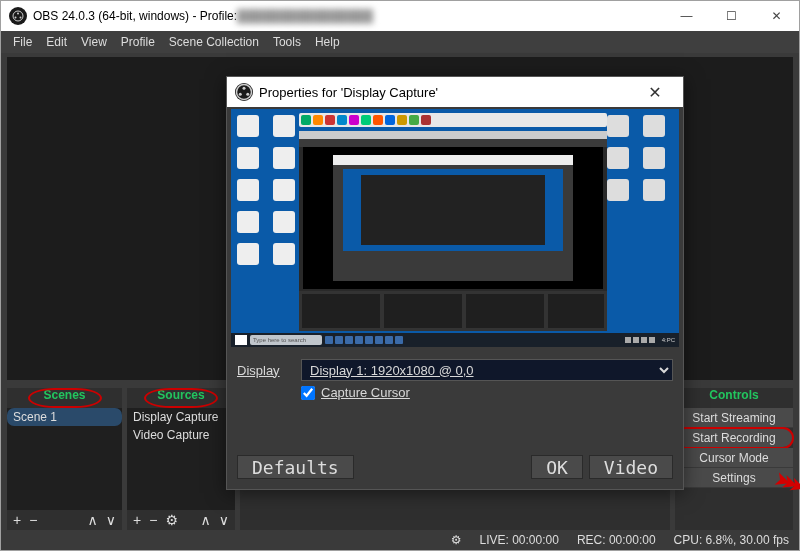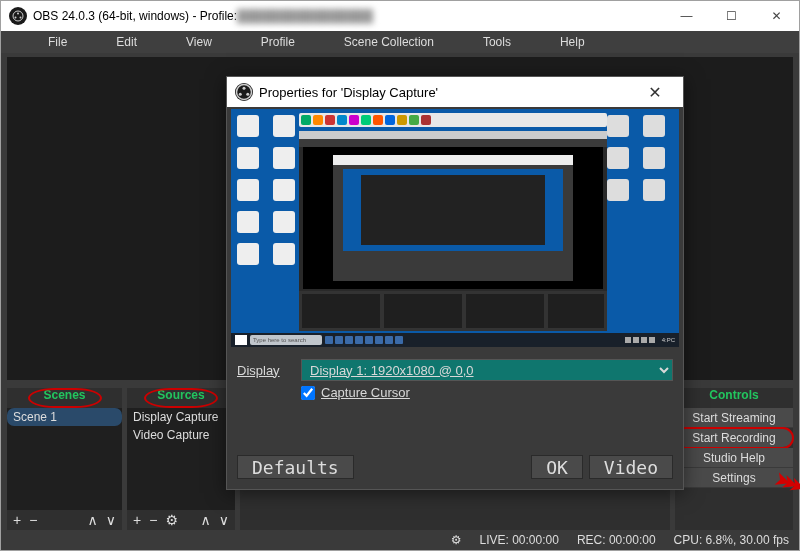--- a/index.html
+++ b/index.html
@@ -5,21 +5,21 @@
   * { box-sizing: border-box; margin: 0; padding: 0; font-family: "Segoe UI", Arial, sans-serif; }
   body { width: 800px; height: 551px; overflow: hidden; background: #f0f0f0; position: relative; }
   .win { width: 800px; height: 551px; border: 1px solid #a0a0a0; background: #3a3a3a; display: flex; flex-direction: column; }
   .titlebar { height: 30px; background: #fff; display: flex; align-items: center; padding: 0 0 0 8px; font-size: 12px; color: #000; }
   .titlebar .app-icon { width: 18px; height: 18px; border-radius: 50%; background: #1a1a1a; display:flex; align-items:center; justify-content:center; margin-right: 6px; }
   .titlebar .app-icon svg { width: 12px; height: 12px; }
   .titlebar .blur { filter: blur(3px); color: #999; }
   .titlebar .win-buttons { margin-left: auto; display: flex; }
   .titlebar .win-buttons .btn { width: 45px; height: 30px; display:flex; align-items:center; justify-content:center; color:#444; }
   .menubar { height: 22px; background: #3f3f3f; display:flex; align-items:center; padding: 0 6px; gap: 2px; }
-  .menubar .item { color:#ddd; font-size: 12px; padding: 0 6px; cursor:default;margin-left:35px; }
+  .menubar .item { color:#ddd; font-size: 12px; padding: 0 6px; cursor:default; }
   .viewport { flex:1; background: #1c1c1c; margin: 4px 6px; position: relative; }
   .bottom { height: 146px; padding: 4px 6px 0 6px; display:flex; gap:5px; background:#3a3a3a; }
   .panel { background:#2f2f2f; display:flex; flex-direction:column; }
   .panel-head { height: 20px; font-size: 12px; color:#22c55e; text-align:center; display:flex;align-items:flex-start;justify-content:center; position:relative;font-weight:bold;}
   .circle { position:absolute; border:2px solid #cc0000; border-radius: 50%/70%; width: 74px; height: 20px; pointer-events:none; }
   .panel-body { flex:1; background:#1f1f1f; font-size:12px; color:#ddd; overflow:hidden; }
   .panel-body .row { padding: 2px 6px; white-space:nowrap; }
   .panel-body .row.sel { background:#2a4a6a;border-radius:7px; }
   .panel-foot { height: 20px; display:flex; align-items:center; gap:8px; padding:0 6px; color:#ddd; font-size:14px;}
   .scenes { width: 115px; }
@@ -78,21 +78,21 @@
   .taskbar .start{width:12px;height:10px;background:#fff;}
   .taskbar .search{width:72px;height:10px;background:#c0c6cc;border-radius:2px;font-size:6px;color:#555;padding-left:3px;line-height:10px;}
   .taskbar .ticons{display:flex;gap:2px;}
   .taskbar .ticons .t{width:8px;height:8px;background:#3a6aa8;border-radius:1px;}
   .taskbar .tray{margin-left:auto;display:flex;gap:2px;}
   .taskbar .tray .t{width:6px;height:6px;background:#aaa;}
   .taskbar .clock{color:#ccc;font-size:6px;margin-left:4px;}
   .dlg-form { padding: 4px 10px 0 10px; font-family: Consolas, monospace; font-size:13px; color:#d8d8d8;text-decoration:underline; }
   .dlg-form .frow { display:flex; align-items:center; gap:8px; margin:4px 0; }
   .dlg-form .lbl { width:56px;}
-  .dlg-form select { flex:1; height:22px; background:#0f766e; color:#d8d8d8; border:1px solid #555; font-family:inherit; font-size:13px; padding:0 4px;}
+  .dlg-form select { flex:1; height:22px; background:#0f172a; color:#d8d8d8; border:1px solid #555; font-family:inherit; font-size:13px; padding:0 4px;}
   .dlg-form .chk { display:flex; align-items:center; gap:6px; margin-left:64px; margin-top:4px;}
   .dlg-form .chk input{width:14px;height:14px;}
   .dlg-buttons { margin-top:auto; padding: 8px 10px 10px 10px; display:flex; align-items:center;}
   .dlg-buttons .dbtn{ height:24px; padding:0 14px; background:#4a4a4a; color:#ddd; border:1px solid #2a2a2a; font-family:Consolas,monospace; font-size:18px; display:flex;align-items:center;}
   .dlg-buttons .sp{ flex:1;}
 </style>
 </head>
 <body>
 
 <div class="win">
@@ -193,21 +193,21 @@
             <span class="gear">⚙</span>
           </div>
         </div>
       </div>
     </div>
 
     <div class="panel controls">
       <div class="panel-head">Controls</div>
       <div class="cbtn">Start Streaming</div>
       <div class="cbtn rec">Start Recording</div>
-      <div class="cbtn">Studio Help</div>
+      <div class="cbtn">Cursor Mode</div>
       <div class="cbtn">
           <span>Settings</span>
           <span class="arrow">➤➤➤</span>
         </div>
     </div>
 
   </div>
 
   <div class="statusbar">
     <span class="gear">⚙</span>

